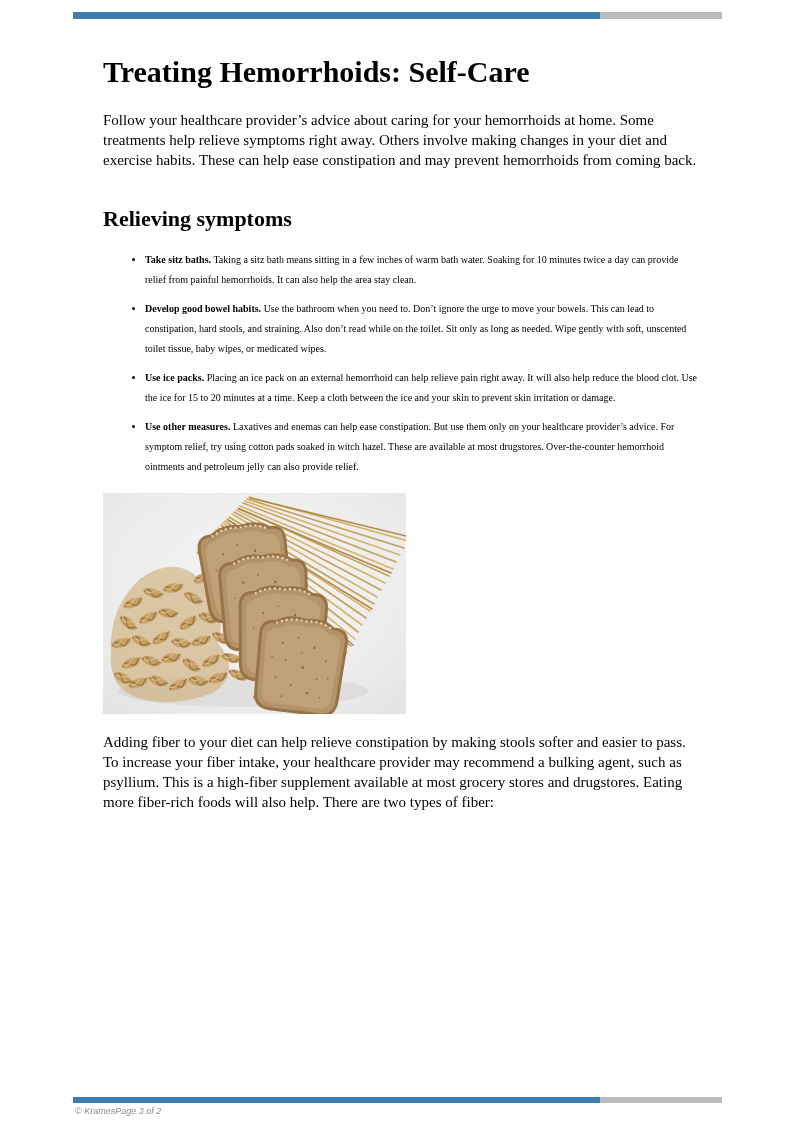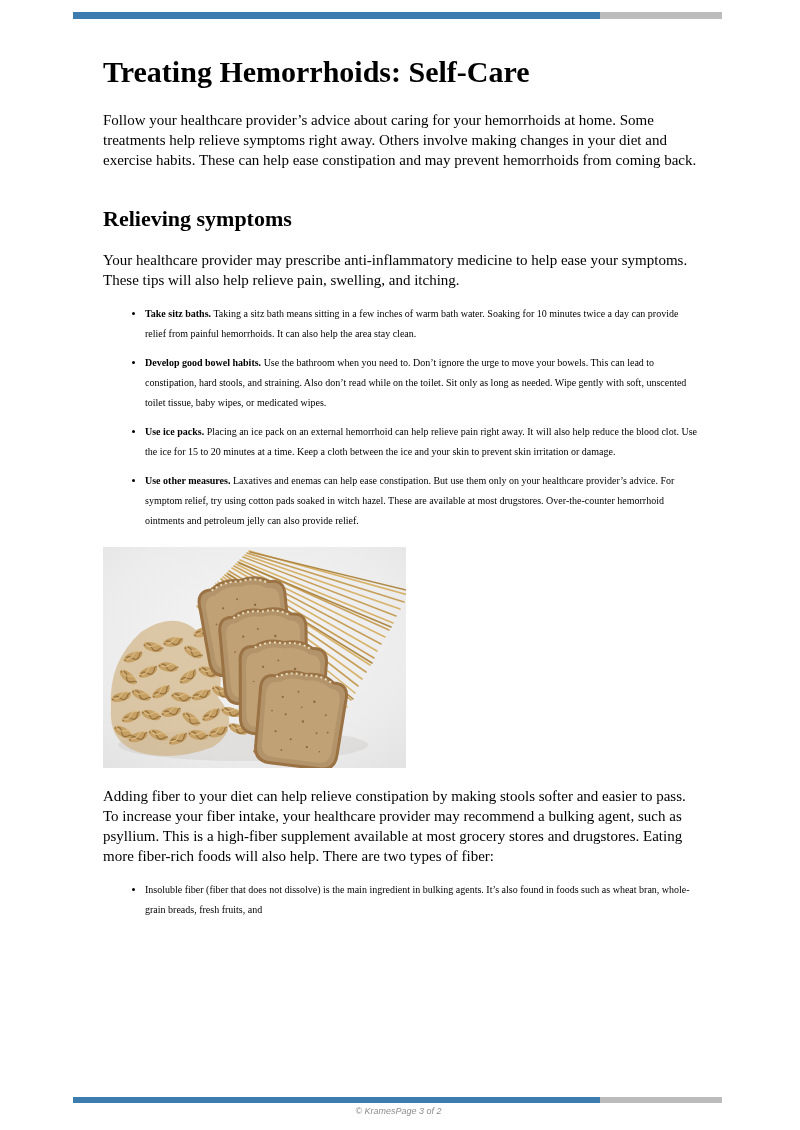--- a/index.html
+++ b/index.html
@@ -39,21 +39,21 @@
   li { font-size: 10px; line-height: 20px; margin-bottom: 9px; }
   li:last-child { margin-bottom: 0; }
   li b { font-weight: bold; }
   .photo { display: block; margin: 0 0 18px 0; }
   .footer-row {
     position: absolute;
     left: 75px;
     top: 1106px;
     width: 647px;
     display: flex;
-    justify-content: center;
+    justify-content: flex-start;
     font-family: "Liberation Sans", sans-serif;
     font-style: italic;
     font-size: 9px;
     color: #8c8c8c;
   }
 </style>
 </head>
 <body>
 
 <div class="page">
@@ -64,21 +64,20 @@
   </div>
 
   <div class="content">
 
     <h1>Treating Hemorrhoids: Self-Care</h1>
 
     <p>Follow your healthcare provider’s advice about caring for your hemorrhoids at home. Some treatments help relieve symptoms right away. Others involve making changes in your diet and exercise habits. These can help ease constipation and may prevent hemorrhoids from coming back.</p>
 
     <h2>Relieving symptoms</h2>
 
-    <p class="tight">Your healthcare provider may prescribe anti-inflammatory medicine to help ease your symptoms. These tips will also help relieve pain, swelling, and itching.</p>
 
     <ul>
       <li>
         <b>Take sitz baths.</b>
         <span>Taking a sitz bath means sitting in a few inches of warm bath water. Soaking for 10 minutes twice a day can provide relief from painful hemorrhoids. It can also help the area stay clean.</span>
       </li>
       <li>
         <b>Develop good bowel habits.</b>
         <span>Use the bathroom when you need to. Don’t ignore the urge to move your bowels. This can lead to constipation, hard stools, and straining. Also don’t read while on the toilet. Sit only as long as needed. Wipe gently with soft, unscented toilet tissue, baby wipes, or medicated wipes.</span>
       </li>
@@ -183,26 +182,20 @@
       <g>
         <use href="#slice" transform="translate(92 40) rotate(-8)"></use>
         <use href="#slice" transform="translate(114 66) rotate(-3)"></use>
         <use href="#slice" transform="translate(136 94) rotate(2)"></use>
         <use href="#slice" transform="translate(158 122) rotate(7)"></use>
       </g>
     </svg>
 
     <p class="tight">Adding fiber to your diet can help relieve constipation by making stools softer and easier to pass. To increase your fiber intake, your healthcare provider may recommend a bulking agent, such as psyllium. This is a high-fiber supplement available at most grocery stores and drugstores. Eating more fiber-rich foods will also help. There are two types of fiber:</p>
 
-    <ul>
-      <li>
-        <b></b>
-        <span>Insoluble fiber (fiber that does not dissolve) is the main ingredient in bulking agents. It’s also found in foods such as wheat bran, whole-grain breads, fresh fruits, and</span>
-      </li>
-    </ul>
 
   </div>
 
   <div class="rule rule-bottom">
     <div class="blue"></div>
     <div class="gray"></div>
   </div>
 
   <div class="footer-row">
     <span>© Krames</span>

